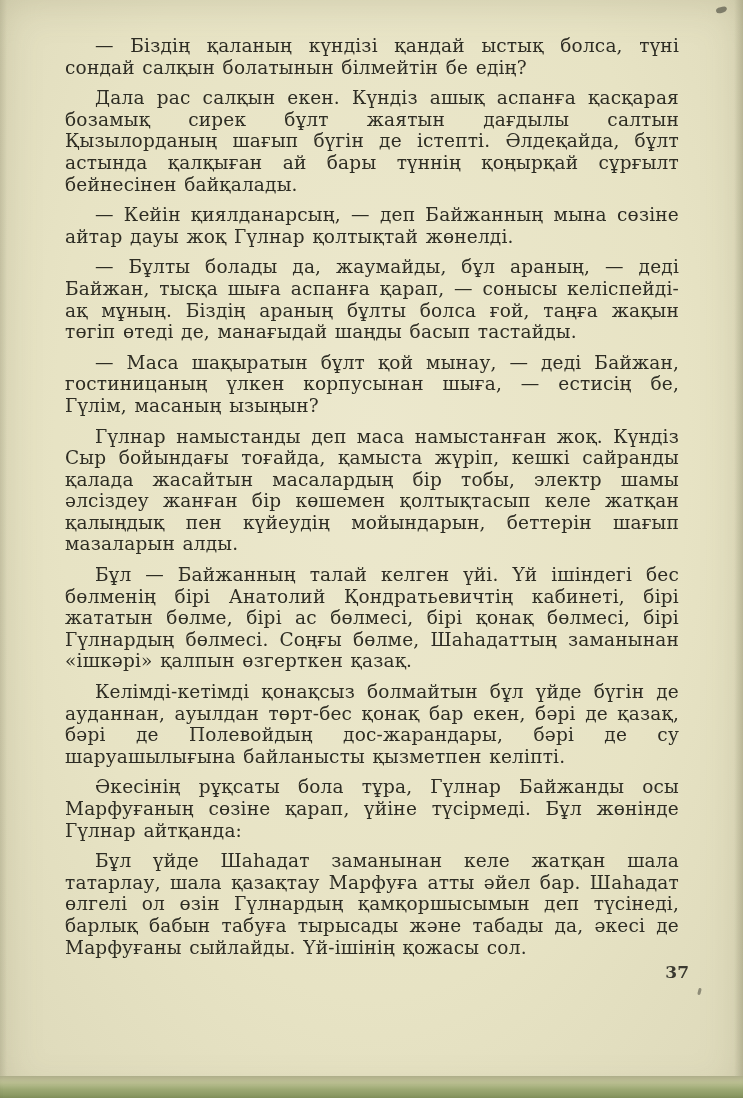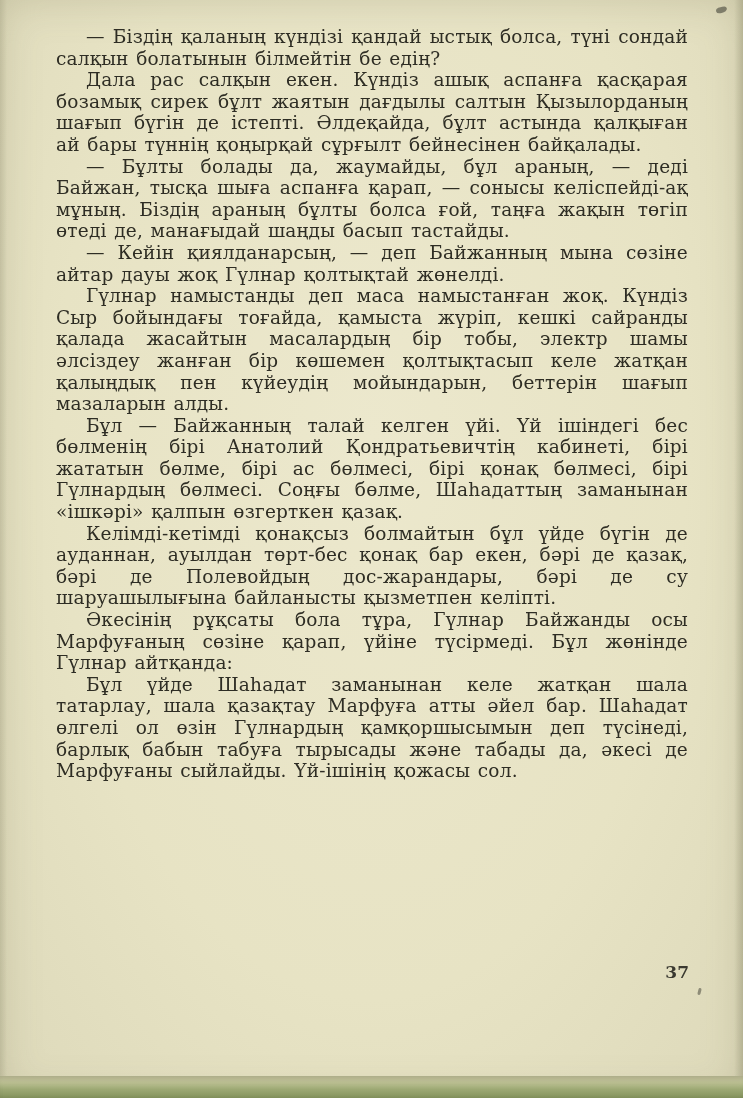--- a/index.html
+++ b/index.html
@@ -22,21 +22,21 @@
     box-shadow: inset 0 0 40px rgba(120, 115, 80, 0.25);
   }
   .text-block {
     position: absolute;
     top: 26px;
     left: 56px;
     width: 632px;
     color: #2e2d24;
   }
   .para {
-    margin: 0;
+    margin: 9px;
     font-size: 18.5px;
     line-height: 21.6px;
     text-align: justify;
     text-indent: 30px;
     letter-spacing: 0.2px;
     word-spacing: 1.5px;
     text-rendering: optimizeLegibility;
   }
   .page-number {
     position: absolute;
@@ -98,22 +98,23 @@
   }
 </style>
 </head>
 <body>
 
 <div class="scan">
 
   <div class="text-block">
     <p class="para">— Біздің қаланың күндізі қандай ыстық болса, түні сондай салқын болатынын білмейтін бе едің?</p>
     <p class="para">Дала рас салқын екен. Күндіз ашық аспанға қасқарая бозамық сирек бұлт жаятын дағдылы салтын Қызылорданың шағып бүгін де істепті. Әлдеқайда, бұлт астында қалқыған ай бары түннің қоңырқай сұрғылт бейнесінен байқалады.</p>
+    <p class="para">— Кейін қиялданарсың, — деп Байжанның мына сөзіне айтар дауы жоқ Гүлнар қолтықтай жөнелді.</p>
     <p class="para">— Бұлты болады да, жаумайды, бұл араның, — деді Байжан, тысқа шыға аспанға қарап, — сонысы келіспейді-ақ мұның. Біздің араның бұлты болса ғой, таңға жақын төгіп өтеді де, манағыдай шаңды басып тастайды.</p>
-    <p class="para">— Кейін қиялданарсың, — деп Байжанның мына сөзіне айтар дауы жоқ Гүлнар қолтықтай жөнелді.</p>
+    <p class="para">— Маса шақыратын бұлт қой мынау, — деді Байжан, гостиницаның үлкен корпусынан шыға, — естисің бе, Гүлім, масаның ызыңын?</p>
     <p class="para">Гүлнар намыстанды деп маса намыстанған жоқ. Күндіз Сыр бойындағы тоғайда, қамыста жүріп, кешкі сайранды қалада жасайтын масалардың бір тобы, электр шамы әлсіздеу жанған бір көшемен қолтықтасып келе жатқан қалыңдық пен күйеудің мойындарын, беттерін шағып мазаларын алды.</p>
     <p class="para">Бұл — Байжанның талай келген үйі. Үй ішіндегі бес бөлменің бірі Анатолий Қондратьевичтің кабинеті, бірі жататын бөлме, бірі ас бөлмесі, бірі қонақ бөлмесі, бірі Гүлнардың бөлмесі. Соңғы бөлме, Шаһадаттың заманынан «ішкәрі» қалпын өзгерткен қазақ.</p>
     <p class="para">Келімді-кетімді қонақсыз болмайтын бұл үйде бүгін де ауданнан, ауылдан төрт-бес қонақ бар екен, бәрі де қазақ, бәрі де Полевойдың дос-жарандары, бәрі де су шаруашылығына байланысты қызметпен келіпті.</p>
     <p class="para">Әкесінің рұқсаты бола тұра, Гүлнар Байжанды осы Марфуғаның сөзіне қарап, үйіне түсірмеді. Бұл жөнінде Гүлнар айтқанда:</p>
     <p class="para">Бұл үйде Шаһадат заманынан келе жатқан шала татарлау, шала қазақтау Марфуға атты әйел бар. Шаһадат өлгелі ол өзін Гүлнардың қамқоршысымын деп түсінеді, барлық бабын табуға тырысады және табады да, әкесі де Марфуғаны сыйлайды. Үй-ішінің қожасы сол.</p>
   </div>
 
   <div class="page-number">37</div>
 
   <div class="scan-artifact"></div>

